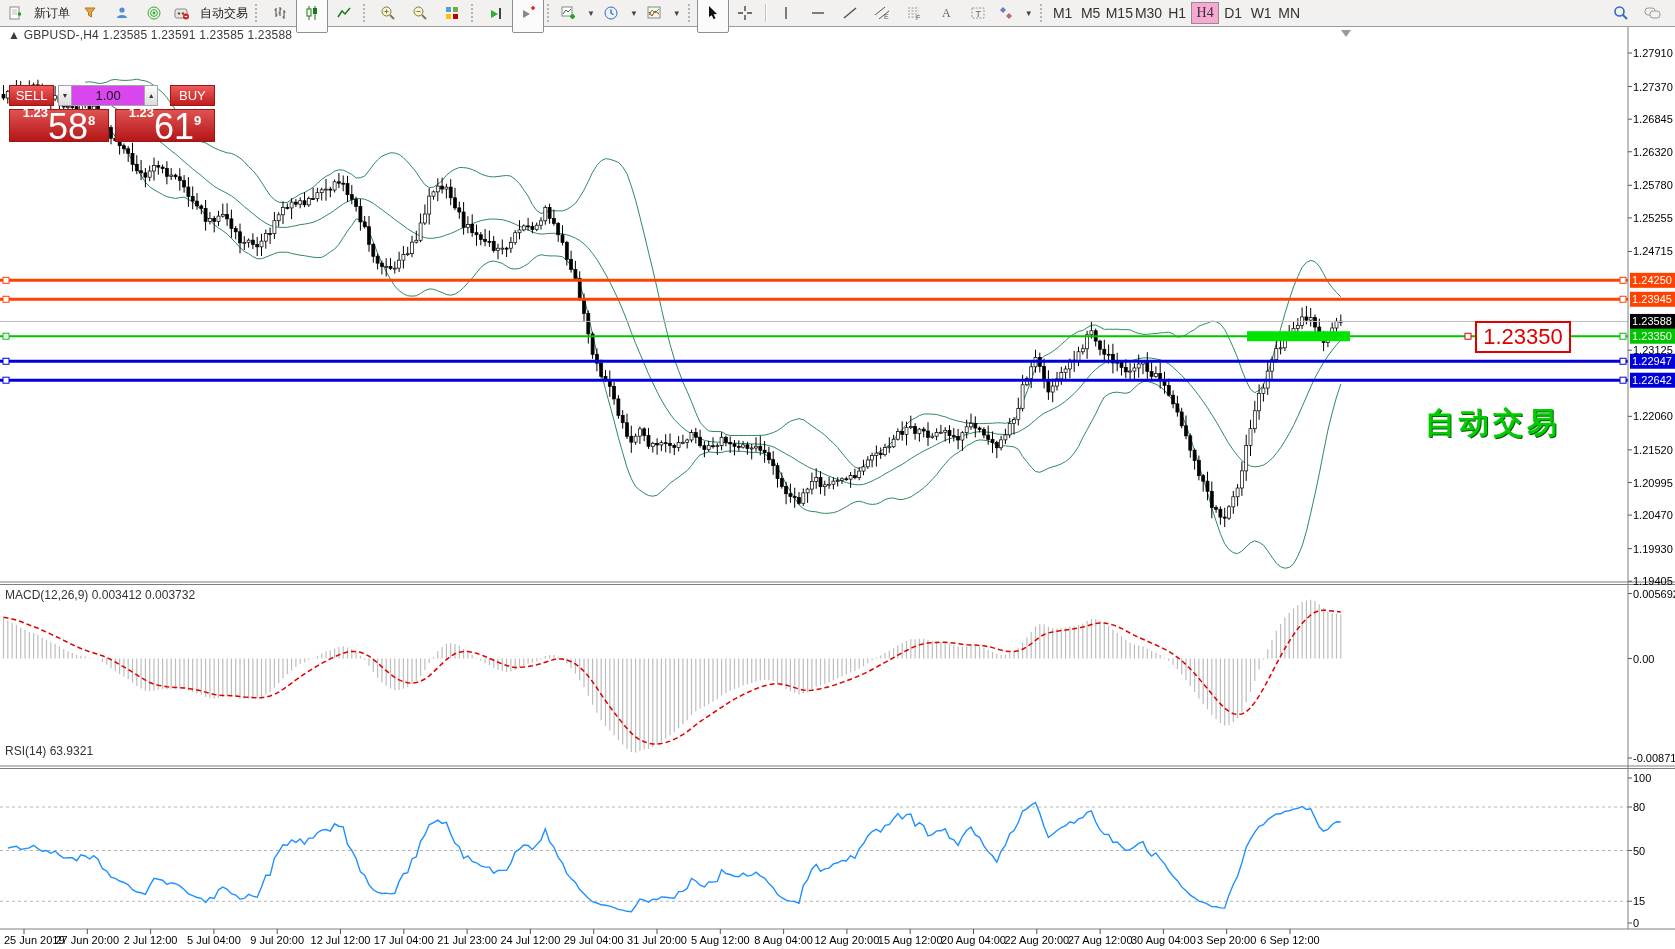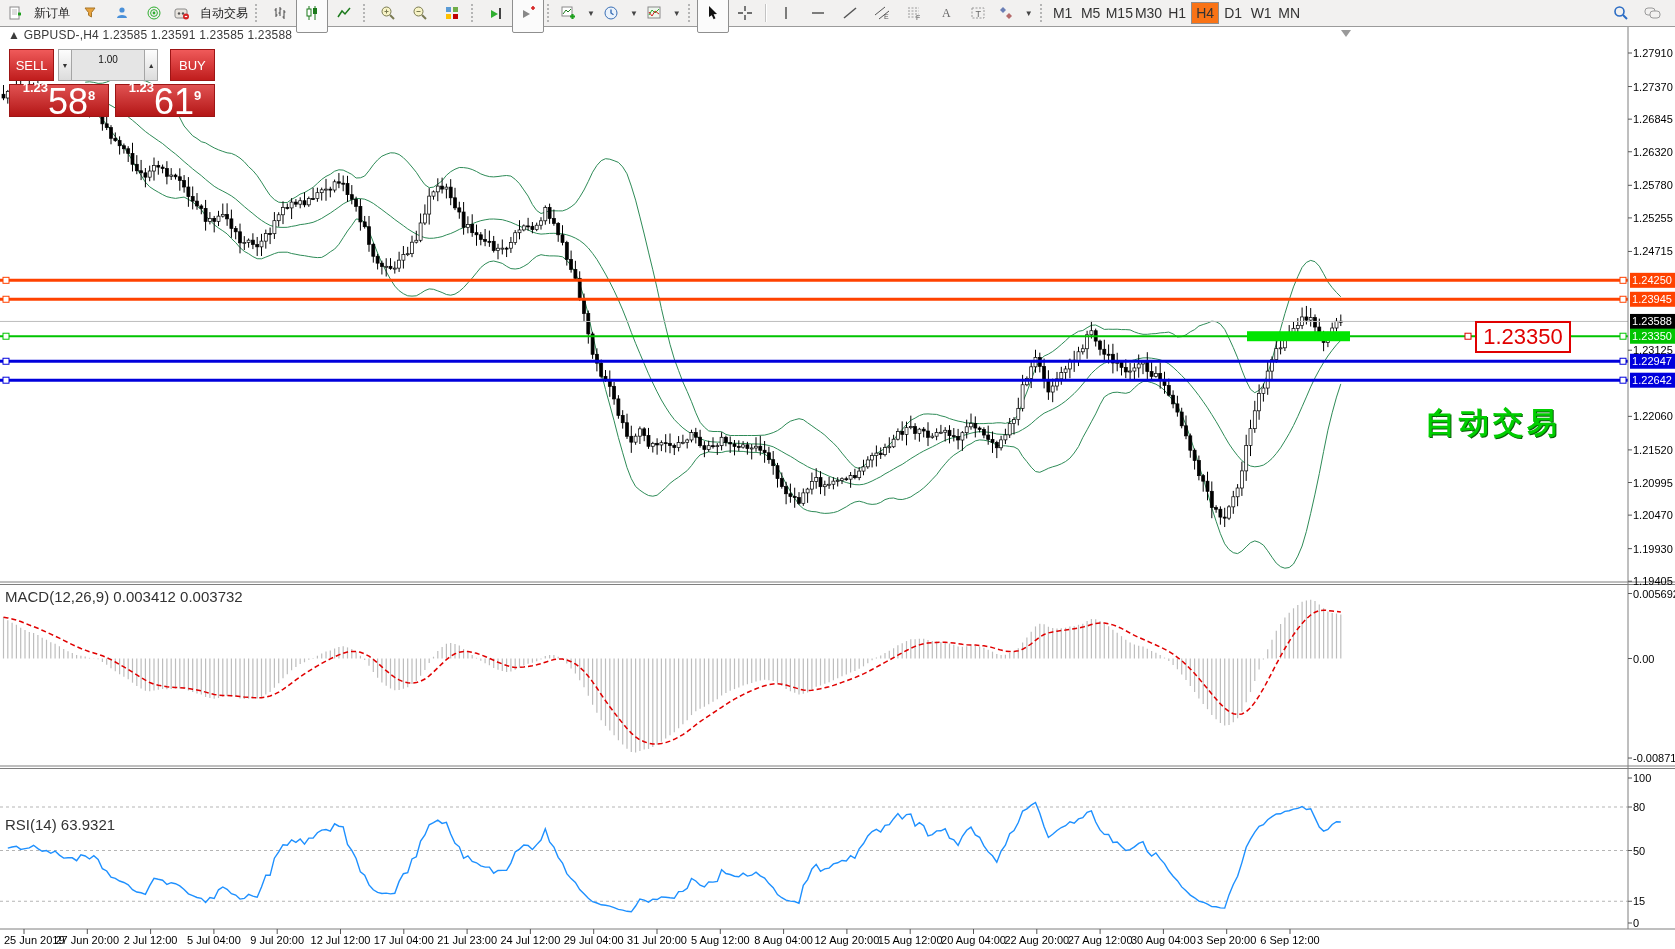--- a/index.html
+++ b/index.html
@@ -11,50 +11,50 @@
            padding-left:4px;box-sizing:border-box;}
   .tb-btn{height:22px;min-width:24px;display:flex;align-items:center;justify-content:center;
           gap:10px;padding:8px 3px;border:1px solid transparent;border-radius:2px;color:#222;
           font-size:12px;cursor:default;}
   .tb-btn.on{border:1px solid #8f8f8f;background:#fbfbfb;}
   .tb-sep{width:1px;height:18px;background:#c3c3c3;margin:0 4px;box-shadow:1px 0 0 #fff;}
   .tb-grip{width:4px;height:18px;margin:0 3px;border-left:2px dotted #b5b5b5;}
   .caret{font-size:8px;color:#444;margin-left:1px;}
   .tf-btn{height:20px;min-width:26px;display:flex;align-items:center;justify-content:center;
           font-size:14px;color:#333;border:1px solid transparent;}
-  .tf-btn.on{border:1px solid #8f8f8f;background:#f97316;}
+  .tf-btn.on{border:1px solid #8f8f8f;background:#f9a8d4;font-family:Liberation Serif, serif;}
   .tb-right{margin-left:auto;display:flex;align-items:center;margin-right:6px;}
   
   svg#chart-svg{position:absolute;left:0;top:0;z-index:1;}
   .overlay{position:absolute;z-index:5;}
   .hdr{left:8px;top:28px;font-size:12px;color:#3a3a3a;letter-spacing:.2px;}
   .hdr b{font-weight:normal;}
   
   .tp{left:9px;top:49px;width:206px;}
-  .tp-row1{display:flex;height:32px;align-items:stretch;}
+  .tp-row1{display:flex;height:21px;align-items:stretch;margin-top:36px;}
   .tbtn{background:linear-gradient(#ef5a5a,#c01d1d);color:#fff;font-size:13px;
         border:1px solid #9d1515;display:flex;align-items:center;justify-content:center;
         width:46px;box-sizing:border-box;}
   .spin{width:14px;background:linear-gradient(#fdfdfd,#dcdcdc);border:1px solid #a5a5a5;
         font-size:7px;color:#333;display:flex;align-items:center;justify-content:center;
         box-sizing:border-box;}
-  .vol{width:74px;background:#e5e5e5;border:1px solid #a5a5a5;border-left:none;border-right:none;
-       font-size:10px;color:#111;text-align:center;line-height:19px;box-sizing:border-box;}
+  .vol{width:74px;background:#d946ef;border:1px solid #a5a5a5;border-left:none;border-right:none;
+       font-size:13px;color:#111;text-align:center;line-height:19px;box-sizing:border-box;}
   .buygap{width:12px;}
   .tp-row2{display:flex;margin-top:3px;gap:6px;}
   .pbox{width:100px;height:33px;background:linear-gradient(#e05252,#b41616);
         border:1px solid #9d1515;color:#fff;display:flex;align-items:flex-end;
         justify-content:center;box-sizing:border-box;padding-bottom:1px;}
   .pp{font-size:13px;font-weight:bold;margin-bottom:20px;}
   .pbig{font-size:36px;font-weight:normal;line-height:27px;}
   .psup{font-size:13px;font-weight:bold;align-self:flex-start;margin-top:3px;}
   
-  .ind-label{left:5px;font-size:15px;color:#333;}
+  .ind-label{left:5px;font-size:12px;color:#333;}
   .macd-label{top:588px;}
-  .rsi-label{top:816px;}
+  .rsi-label{top:744px;}
   
   .callout{left:1475px;top:321px;width:92px;height:28px;border:2px solid #e00000;
            background:#fff;color:#e00000;font-size:22px;text-align:center;line-height:27px;}
   .annot{left:1425px;top:403px;width:180px;font-size:30px;font-weight:bold;color:#00ce00;
          text-shadow:1px 1px 0 #0a5c0a;letter-spacing:4px;white-space:nowrap;}
 </style>
 </head>
 <body>
 
 <svg id="chart-svg" width="1675" height="949">

